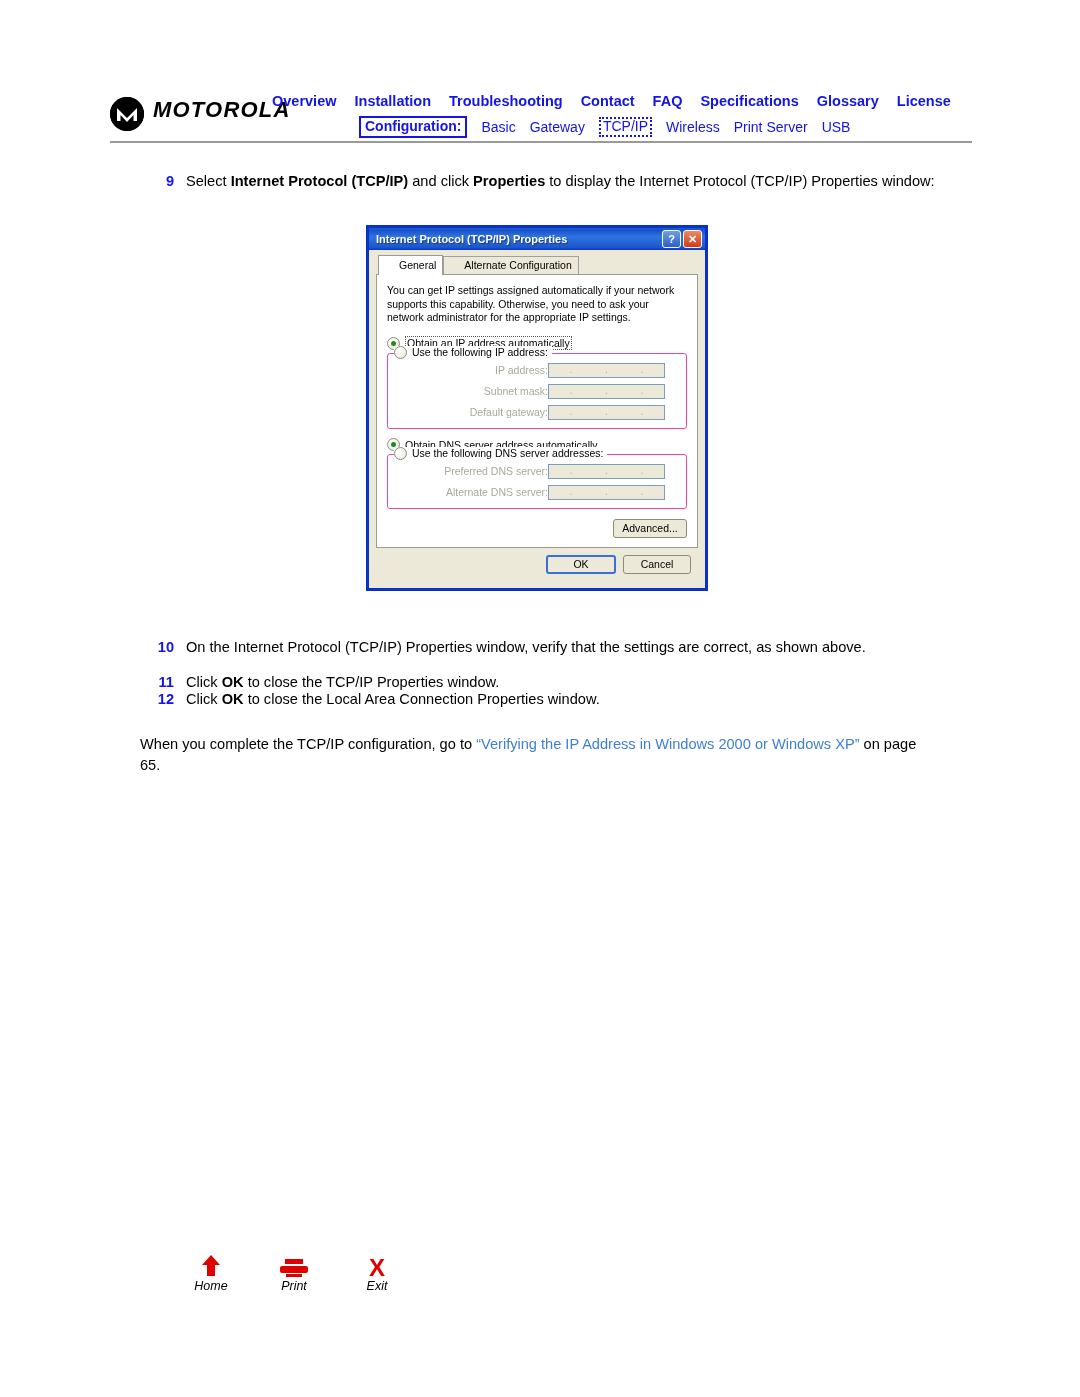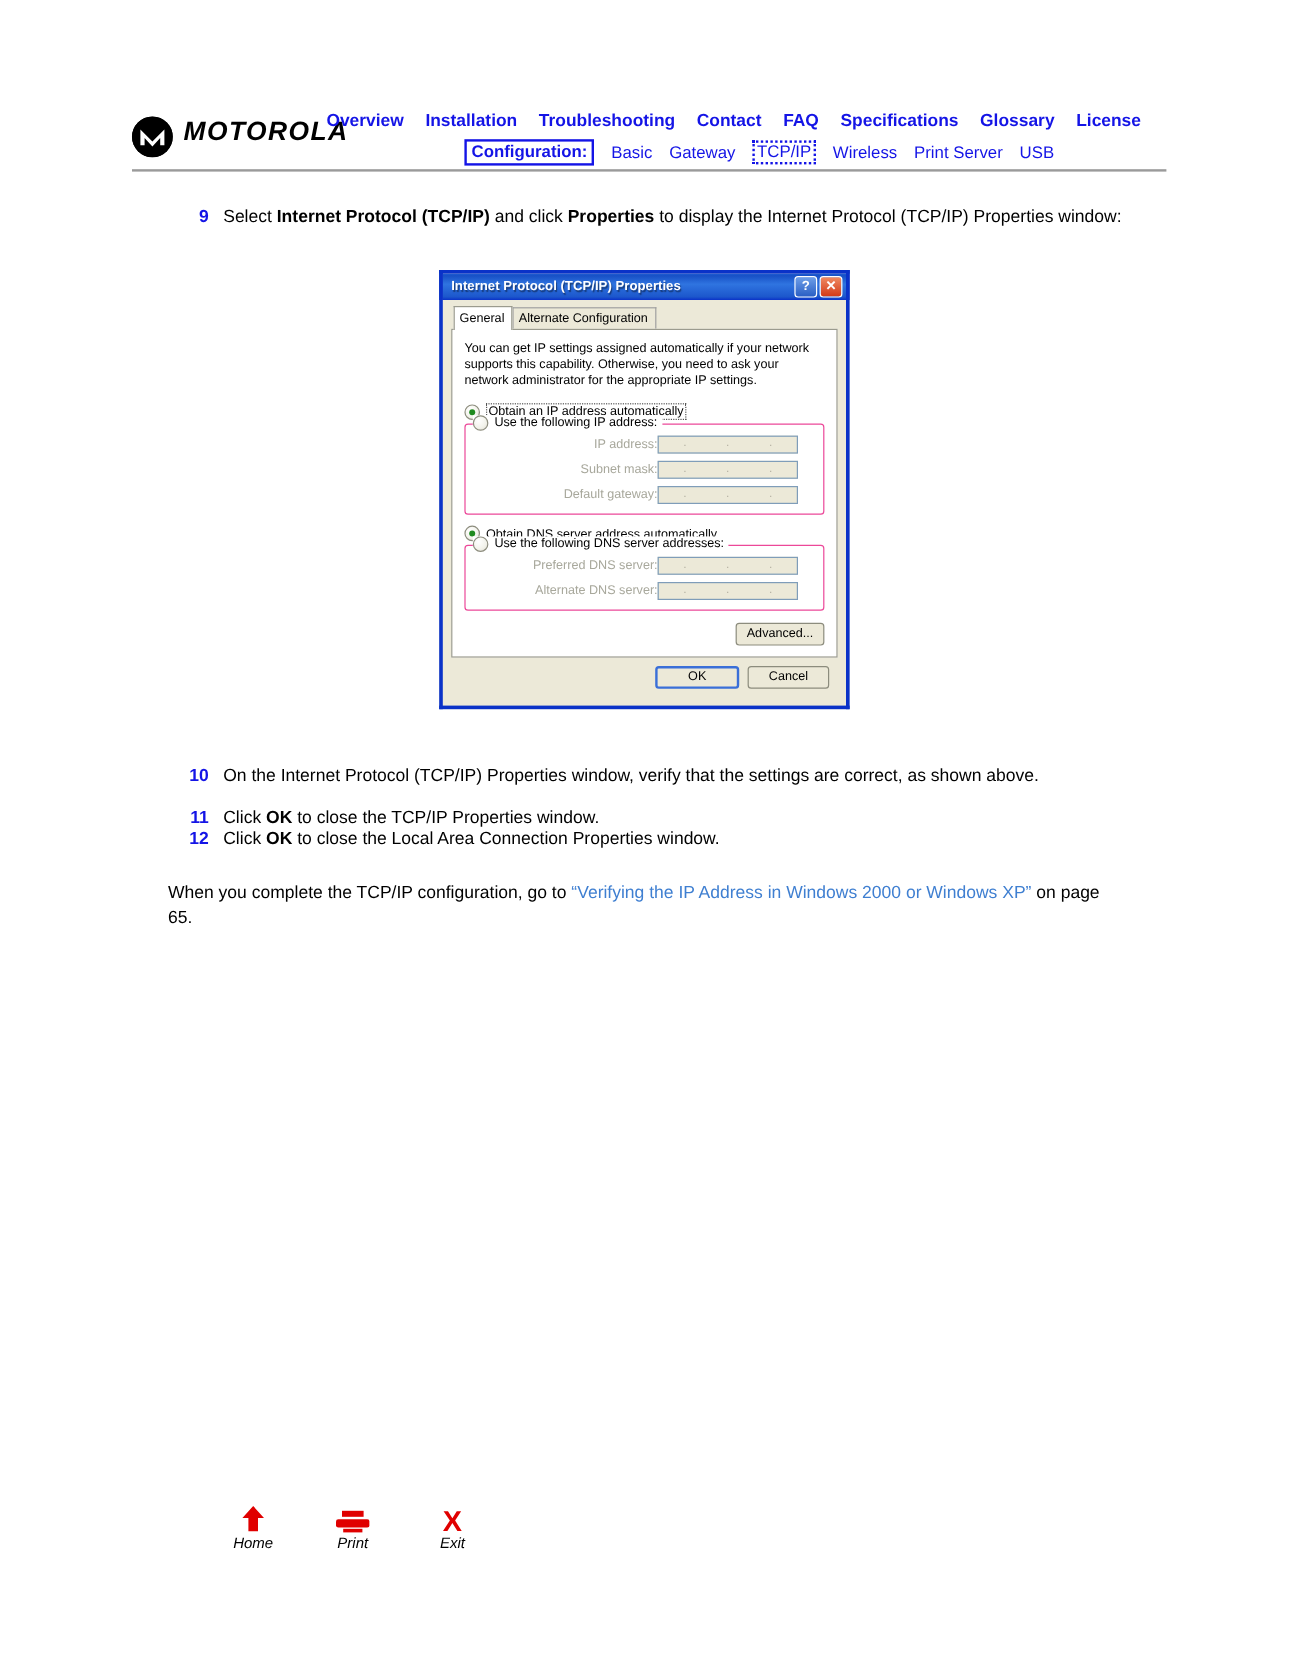--- a/index.html
+++ b/index.html
@@ -57,21 +57,21 @@
     font-weight: bold;
     color: #1414e6;
     line-height: 19px;
     white-space: nowrap;
   }
   .nav-row2 {
     display: flex;
     align-items: center;
     gap: 14px;
     margin-top: 5px;
-    margin-left: 115px;
+    margin-left: 87px;
     font-size: 14px;
     color: #1414e6;
     line-height: 19px;
     white-space: nowrap;
   }
   .nav-item { cursor: pointer; }
   .nav-config {
     font-weight: bold;
     border: 2px solid #1414e6;
     padding: 0px 4px 1px 4px;
@@ -169,21 +169,21 @@
   .dlg-body { padding: 6px 7px 7px 7px; }
 
   .tabstrip {
     display: flex;
     align-items: flex-end;
     height: 18px;
     margin-left: 2px;
   }
   .tab {
     font-size: 10.5px;
-    padding: 2px 6px 2px 4px;
+    padding: 2px 6px 2px 20px;
     border: 1px solid #a0a0a0;
     border-bottom: none;
     background: #ece9d8;
     color: #000000;
     line-height: 13px;
   }
   .tab.active {
     background: #ffffff;
     position: relative;
     z-index: 3;

